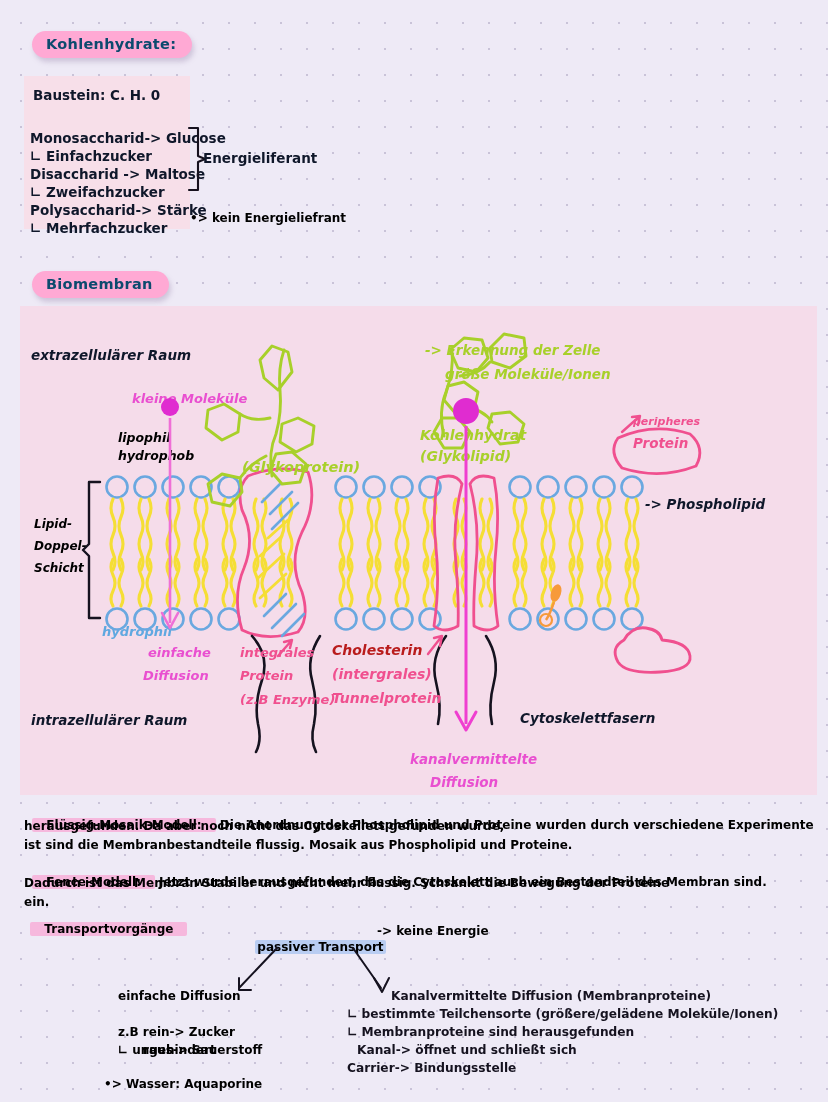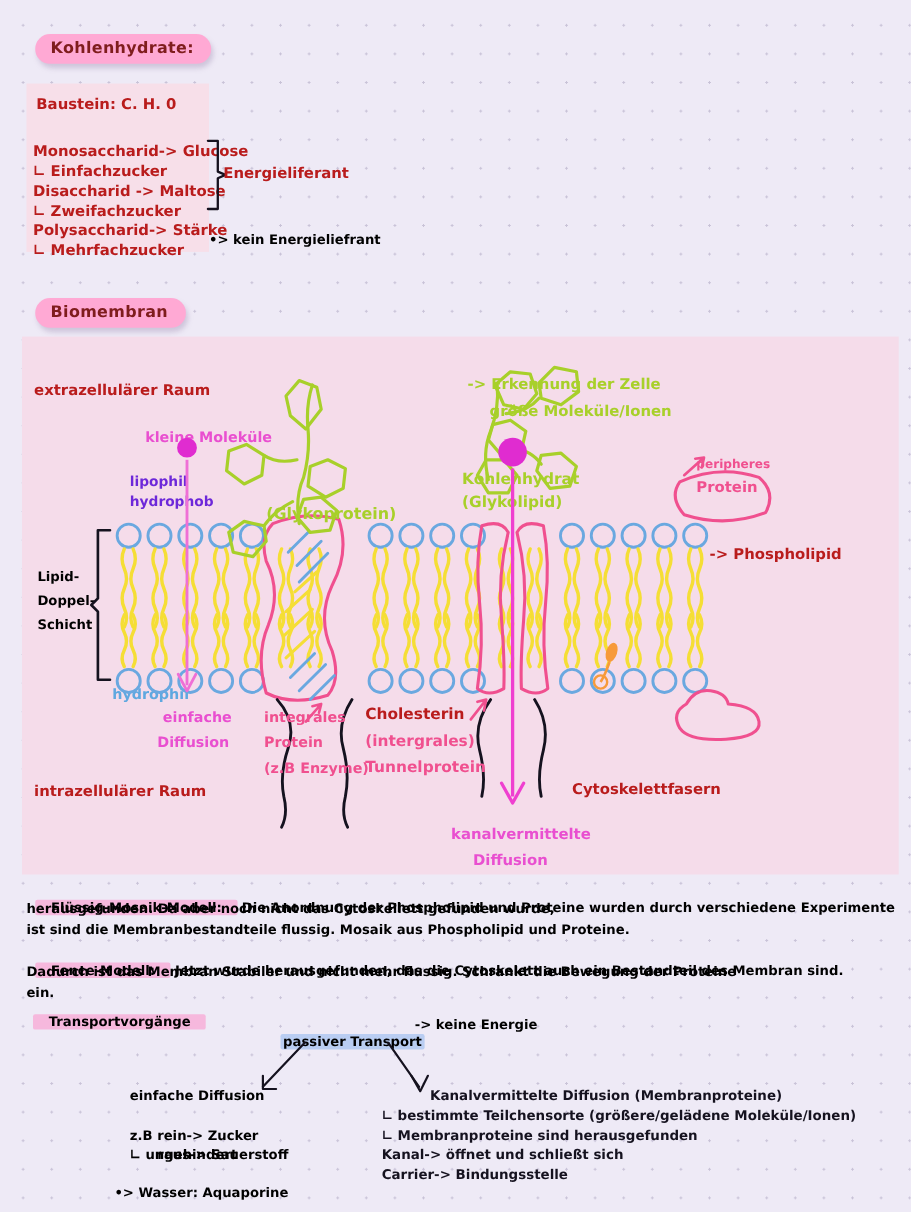--- a/index.html
+++ b/index.html
@@ -11,46 +11,46 @@
     background-position:8px 10px;
     font-family:"DejaVu Sans", sans-serif;
     overflow:hidden;
     position:relative;
   }
   .abs{position:absolute;}
 
   
   .pill{
     background:#ffa9d4;
-    color:#7f1d1d;
+    color:#0c4a6e;
     border-radius:16px;
     padding:5px 16px 6px 14px;
     font-size:14.5px;
     font-weight:700;
     letter-spacing:.3px;
     box-shadow:2px 4px 5px rgba(150,130,170,.35);
     display:inline-block;
     white-space:nowrap;
   }
 
   
   .pinkbox{background:#f7dfe9;}
   .membranebox{background:#f5dcea;}
 
-  .blk{color:#b91c1c;font-size:13.5px;line-height:19px;white-space:pre;font-weight:600;}
+  .blk{color:#0f172a;font-size:13.5px;line-height:19px;white-space:pre;font-weight:600;}
   .blk-sm{color:#000000;font-size:12px;line-height:17.5px;white-space:pre;font-weight:600;}
   .blk-tiny{color:#15121f;font-size:12.2px;line-height:17px;white-space:pre;font-weight:600;}
 
   
   .hw{font-family:"DejaVu Sans", sans-serif;font-weight:700;white-space:pre;line-height:1.25;}
   .hw-magenta{color:#e94fd0;}
   .hw-green{color:#a8d02a;}
   .hw-pink{color:#f0508f;}
   .hw-blue{color:#5fa8e0;}
-  .hw-yellow{color:#6d28d9;}
+  .hw-yellow{color:#000000;}
   .hw-orange{color:#b91c1c;}
 
   
   .hl-pink{background:#f6b8dd;padding:0 14px;border-radius:2px;}
   .hl-blue{background:#b9cdf2;padding:0 2px;border-radius:2px;}
 
   svg{overflow:visible;}
 </style>
 </head>
 <body>
@@ -73,21 +73,21 @@
 <svg class="abs" style="left:186px;top:126px;" width="32" height="66">
   <path d="M3 2 L12 2 L12 30 L19 33 L12 36 L12 64 L3 64" fill="none" stroke="#15121f" stroke-width="2.1" stroke-linecap="round" stroke-linejoin="round"></path>
 </svg>
 <div class="abs blk" style="left:203px;top:149px;">Energieliferant</div>
 <div class="abs blk-sm" style="left:190px;top:210px;">•&gt; kein Energieliefrant</div>
 
 <div class="abs" style="left:32px;top:271px;">
   <span class="pill">Biomembran</span>
 </div>
 
-<div class="abs membranebox" style="left:20px;top:306px;width:797px;height:489px;">
+<div class="abs membranebox" style="left:20px;top:306px;width:797px;height:489px;font-style:italic;">
 
   <div class="abs blk" style="left:11px;top:40px;">extrazellulärer Raum</div>
   <div class="abs blk" style="left:11px;top:405px;">intrazellulärer Raum</div>
 
   <div class="abs hw hw-magenta" style="left:112px;top:85px;font-size:13px;">kleine Moleküle</div>
 
   <div class="abs hw hw-yellow" style="left:98px;top:124px;font-size:12.5px;">lipophil</div>
   <div class="abs hw hw-yellow" style="left:98px;top:142px;font-size:12.5px;">hydrophob</div>
 
   <div class="abs hw hw-blue" style="left:82px;top:318px;font-size:13px;">hydrophil</div>
@@ -324,16 +324,16 @@
 </svg>
 
 <div class="abs blk-sm" style="left:118px;top:988px;">einfache Diffusion</div>
 <div class="abs blk-sm" style="left:118px;top:1006px;margin-top:36px;">∟ ungehindert</div>
 <div class="abs blk-sm" style="left:118px;top:1024px;">z.B rein-&gt; Zucker</div>
 <div class="abs blk-sm" style="left:118px;top:1042px;">      raus-&gt; Sauerstoff</div>
 
 <div class="abs blk-tiny" style="left:347px;top:988px;margin-left:44px;">Kanalvermittelte Diffusion (Membranproteine)</div>
 <div class="abs blk-tiny" style="left:347px;top:1006px;">∟ bestimmte Teilchensorte (größere/gelädene Moleküle/Ionen)</div>
 <div class="abs blk-tiny" style="left:347px;top:1024px;">∟ Membranproteine sind herausgefunden</div>
-<div class="abs blk-tiny" style="left:347px;top:1042px;">Kanal-&gt; öffnet und schließt sich</div>
+<div class="abs blk-tiny" style="left:357px;top:1042px;">Kanal-&gt; öffnet und schließt sich</div>
 <div class="abs blk-tiny" style="left:347px;top:1060px;">Carrier-&gt; Bindungsstelle</div>
 
 <div class="abs blk-sm" style="left:104px;top:1076px;">•&gt; Wasser: Aquaporine</div>
 
 </body></html>

